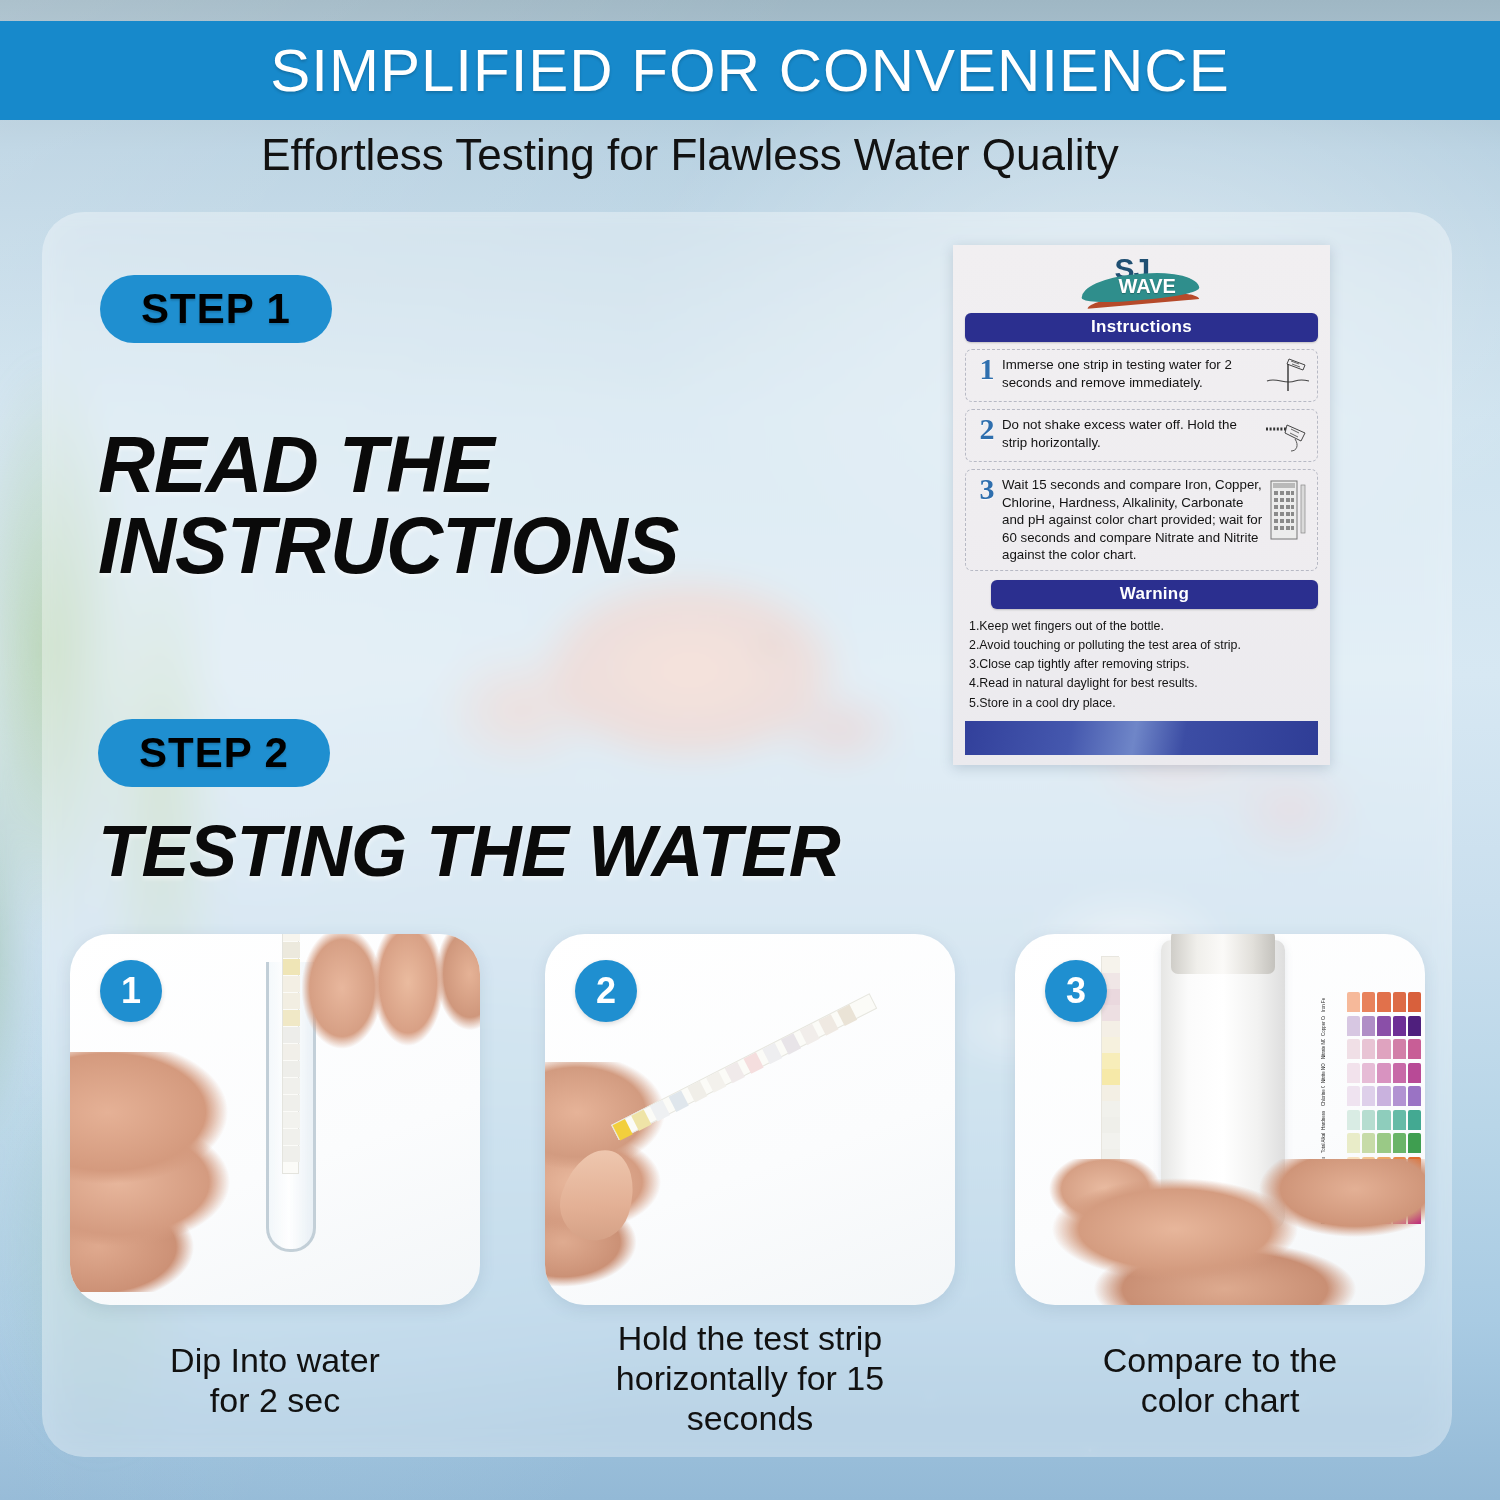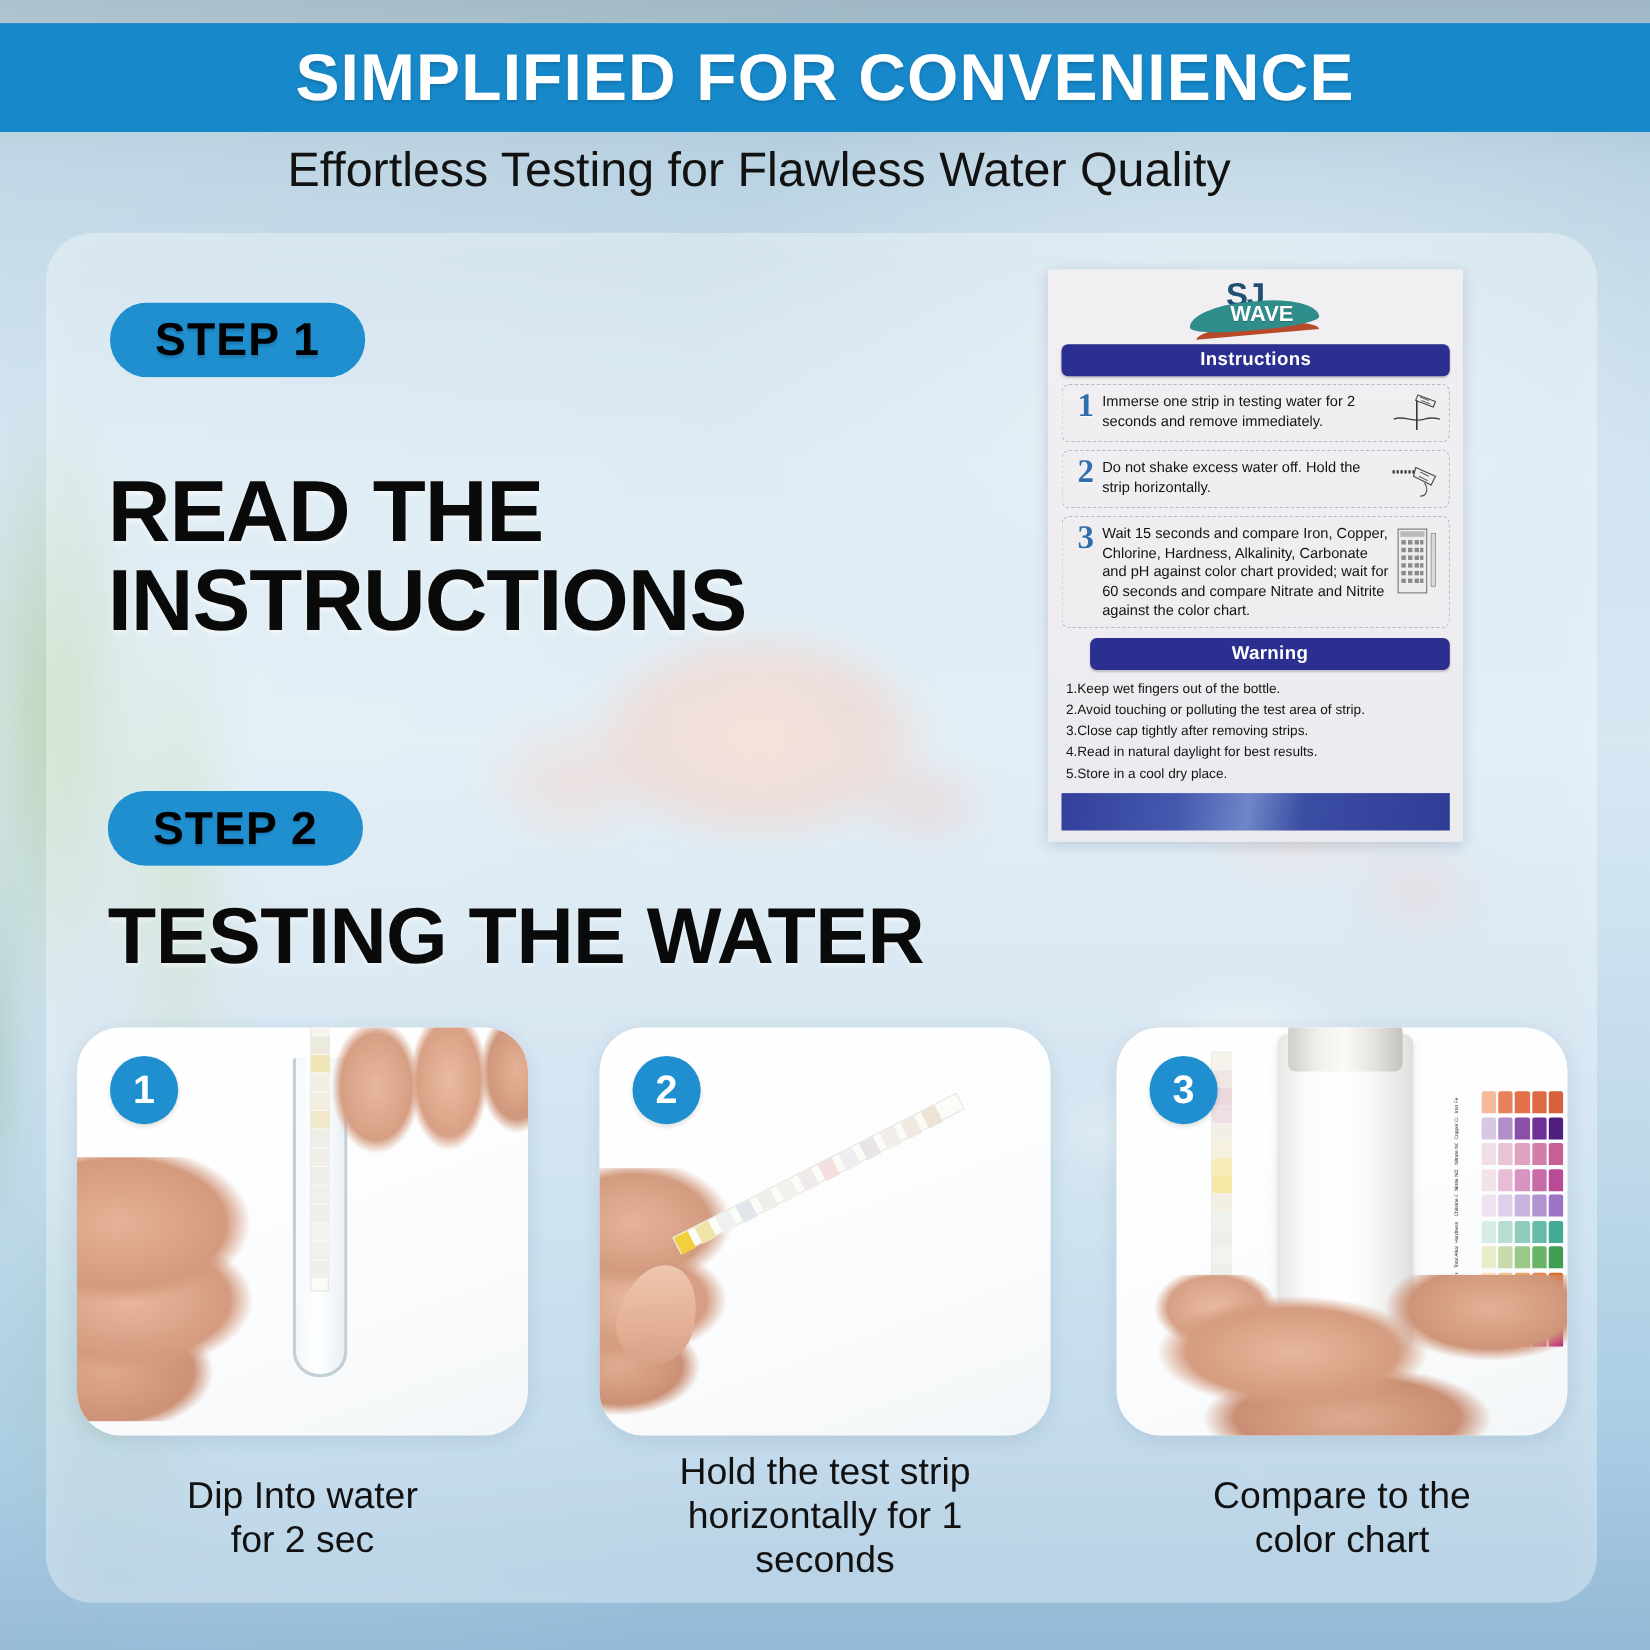--- a/index.html
+++ b/index.html
@@ -70,21 +70,21 @@
       radial-gradient(circle 3px at 250px 270px, rgba(255,255,255,.6), transparent 70%),
       radial-gradient(circle 4px at 460px 220px, rgba(255,255,255,.5), transparent 70%);
   }
 
   
   .header-band {
     position:absolute; left:0; top:21px; width:1500px; height:99px;
     background:#1789cb; display:flex; align-items:center; justify-content:center;
   }
   .header-band h1 {
-    font-size:60px; font-weight:bold; color:#ffffff; letter-spacing:1px;
+    font-size:60px; font-weight:normal; color:#ffffff; letter-spacing:1px;
     font-family:"Liberation Sans", sans-serif;
     text-shadow:0 2px 3px rgba(0,0,0,.18);
     text-align:right;
   }
   .subtitle {
     position:absolute; left:0; top:124px; width:1380px; height:62px;
     display:flex; align-items:center; justify-content:center;
     font-size:44px; color:#121212; font-family:"Liberation Sans", sans-serif;
   }
 
@@ -105,20 +105,21 @@
     text-shadow:0 2px 2px rgba(0,0,0,.15);
   }
   #step1-badge { left:100px; top:275px; width:232px; height:68px; }
   #step2-badge { left:98px; top:719px; width:232px; height:68px; }
 
   .big-heading {
     position:absolute; color:#0a0a0a; font-weight:bold;
     font-family:"Liberation Sans", sans-serif;
     text-shadow:0 3px 4px rgba(255,255,255,.5);
     line-height:1.02;
+    font-style:italic;
   }
   #h-step1 { left:98px; top:425px; font-size:79px; letter-spacing:-1px; }
   #h-step2 { left:98px; top:815px; font-size:72px; letter-spacing:-0.5px; }
 
   
   .inst-card {
     position:absolute; left:953px; top:245px; width:377px; height:520px;
     background:linear-gradient(180deg,#f1eff1 0%, #efedf0 55%, #ebeaee 100%);
     box-shadow:0 3px 12px rgba(60,80,110,.22);
   }
@@ -553,19 +554,19 @@
   <div class="cap3d"></div>
   <div class="hand3"></div>
 </div>
 
 <div class="caption" id="cap1">
     <div>Dip Into water</div>
     <div>for 2 sec</div>
   </div>
 <div class="caption" id="cap2">
     <div>Hold the test strip</div>
-    <div>horizontally for 1</div>
+    <div>horizontally for 15</div>
     <div>seconds</div>
   </div>
 <div class="caption" id="cap3">
     <div>Compare to the</div>
     <div>color chart</div>
   </div>
 
 </body></html>

